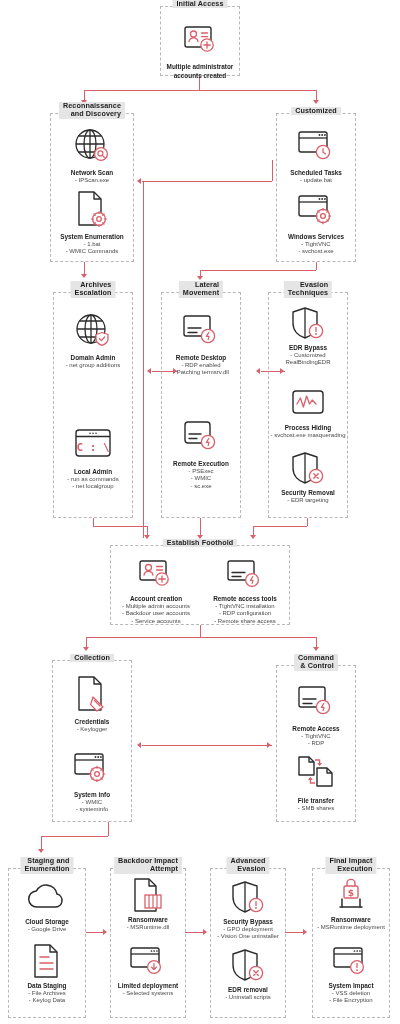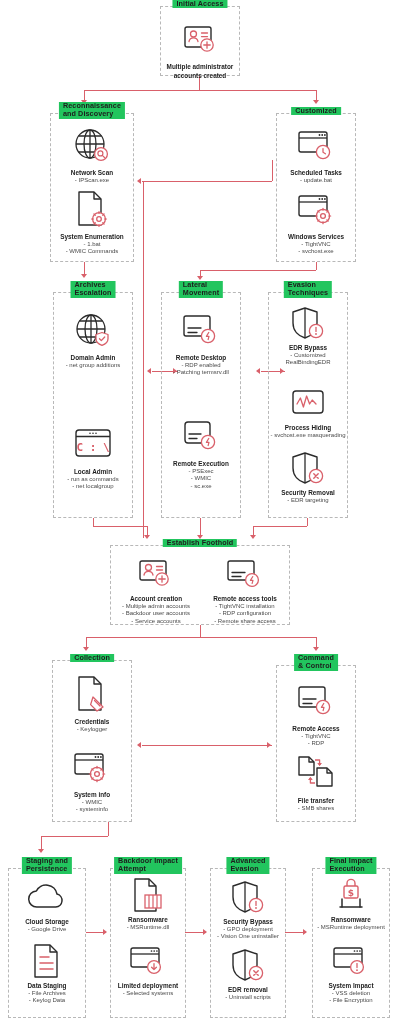--- a/index.html
+++ b/index.html
@@ -16,26 +16,26 @@
   
   .group {
     position: absolute;
     border: 1px dashed #b8b8b8;
     background: transparent;
   }
   .group-title {
     position: absolute;
     top: -7px; left: 50%;
     transform: translateX(-50%);
-    background: #22c55e;
+    background: #e5e5e5;
     padding: 0 4px;
     font-size: 7.2px;
     font-weight: bold;
     line-height: 8.4px;
-    text-align: left;
+    text-align: right;
     white-space: nowrap;
     color: #1d1d1d;
     letter-spacing: .1px;
   }
   .group-title.two { top: -12px; }
 
   
   .node {
     position: absolute;
     width: 100%;
@@ -467,21 +467,21 @@
         </svg>
       </div>
       <div class="nlabel">File transfer</div>
       <div class="nsub">- SMB shares</div>
     </div>
   </div>
 
   <div class="group" style="left:8px; top:868px; width:78px; height:150px;">
     <div class="group-title two">
       <div>Staging and</div>
-      <div>Persistence</div>
+      <div>Enumeration</div>
     </div>
     <div class="node" style="top:8px;">
       <div class="icon-wrap sm">
         <svg width="42" height="28" viewBox="0 0 42 28">
           <path d="M11 24 a8 8 0 0 1 -.6 -16 a11 11 0 0 1 20.6 3 a6.6 6.6 0 0 1 -1.2 13 z" fill="none" stroke="#2b2b2b" stroke-width="1.5" stroke-linejoin="round"></path>
         </svg>
       </div>
       <div class="nlabel">Cloud Storage</div>
       <div class="nsub">- Google Drive</div>
     </div>

